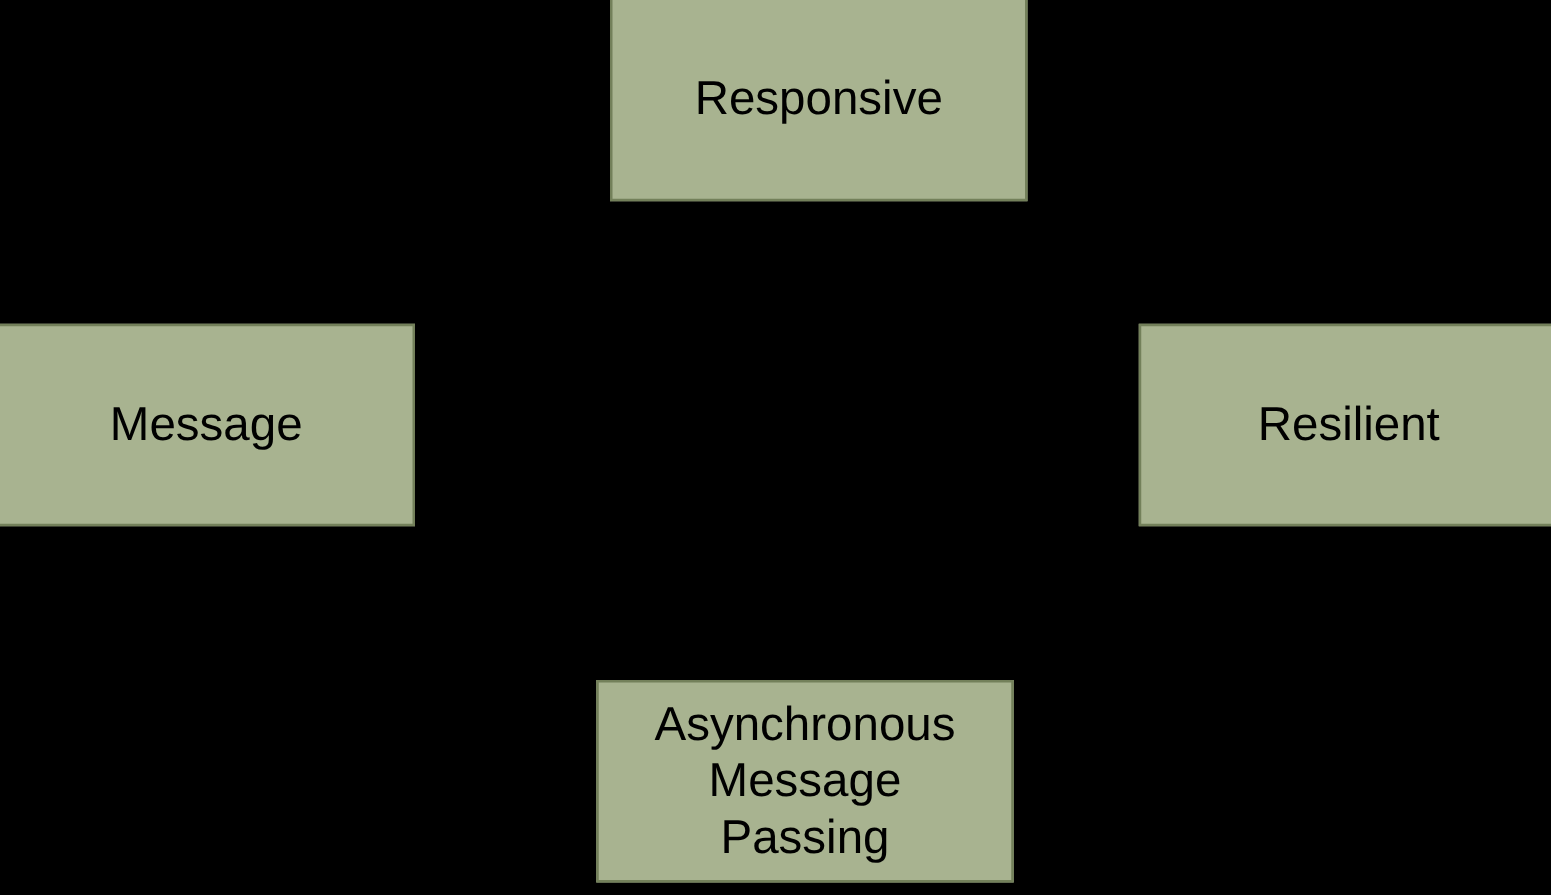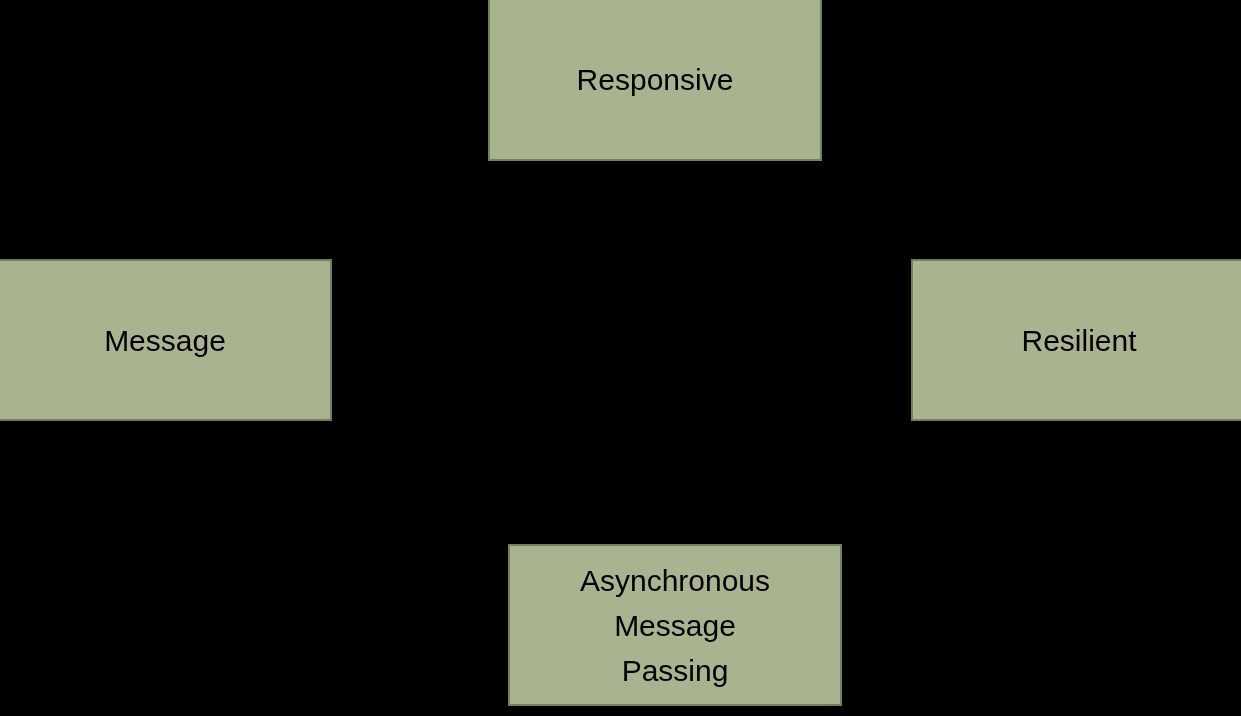--- a/index.html
+++ b/index.html
@@ -20,28 +20,28 @@
     box-sizing: border-box;
     background: var(--box-fill, #a8b390);
     border: 2px solid var(--box-border, #73805a);
     display: flex;
     align-items: center;
     justify-content: center;
     text-align: center;
   }
   .node .label {
     color: var(--text-color, #000000);
-    font-size: 30px;
+    font-size: 38px;
     line-height: 45px;
     white-space: pre-line;
   }
   .node-responsive { left: 488px; top: -2px;  width: 334px; height: 163px; }
   .node-elastic    { left: -2px;  top: 259px; width: 334px; height: 162px; }
   .node-resilient  { left: 911px; top: 259px; width: 336px; height: 162px; }
-  .node-async      { left: 508px; top: 544px; width: 334px; height: 162px; }
+  .node-async      { left: 477px; top: 544px; width: 334px; height: 162px; }
   svg.connectors {
     position: absolute;
     left: 0;
     top: 0;
     width: 1241px;
     height: 716px;
     pointer-events: none;
   }
   svg.connectors line {
     stroke: #000000;

